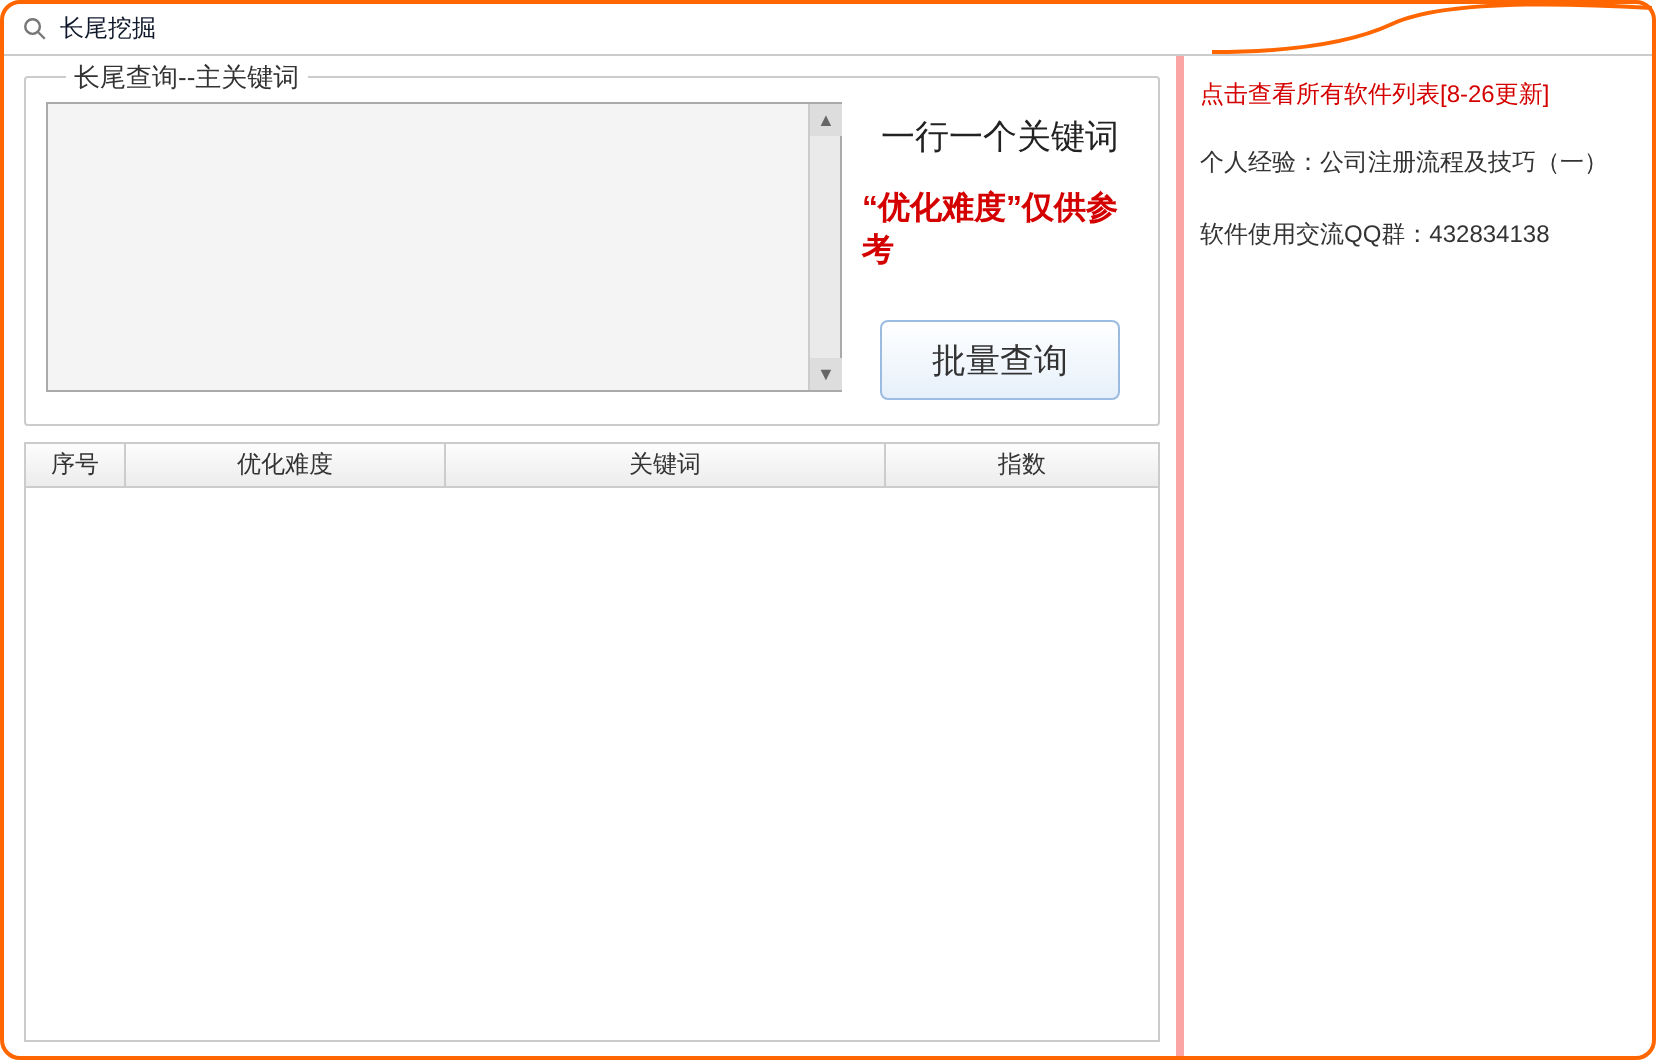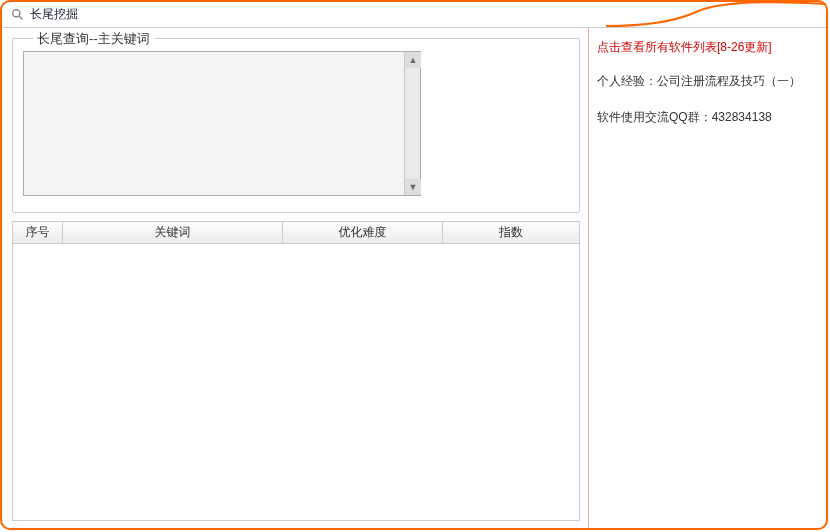--- a/index.html
+++ b/index.html
@@ -41,21 +41,21 @@
   .content {
     display: flex;
     height: calc(100% - 26px);
   }
   .left-panel {
     flex: 0 0 586px;
     padding: 10px 8px 8px 10px;
   }
   .right-panel {
     flex: 1;
-    border-left: 1px solid #fca5a5;
+    border-left: 4px solid #fca5a5;
     padding: 10px 8px;
     font-size: 12px;
     line-height: 18px;
   }
   .group-box {
     border: 1px solid #ccc;
     border-radius: 2px;
     position: relative;
     padding: 12px 10px 10px 10px;
     height: 175px;
@@ -181,28 +181,33 @@
       <div class="group-box">
         <div class="group-legend">长尾查询--主关键词</div>
         <div class="group-inner">
           <div class="textarea-wrap">
             <textarea class="textarea" style=""></textarea>
             <div class="textarea-scrollbar">
               <div class="scroll-arrow up">▲</div>
               <div class="scroll-arrow down">▼</div>
             </div>
           </div>
+          <div class="right-controls">
+            <div class="hint-line1">一行一个关键词</div>
+            <div class="hint-line2">“优化难度”仅供参考</div>
+            <button class="batch-btn">批量查询</button>
+          </div>
         </div>
       </div>
 
       <div class="table-wrap">
         <div class="table-header">
           <div class="th th1">序号</div>
+          <div class="th th3">优化难度</div>
           <div class="th th2">关键词</div>
-          <div class="th th3">优化难度</div>
           <div class="th th4">指数</div>
         </div>
       </div>
 
     </div>
 
     <div class="right-panel">
       <div class="side-link">点击查看所有软件列表[8-26更新]</div>
       <div class="side-text">个人经验：公司注册流程及技巧（一）</div>
       <div class="side-qq">

